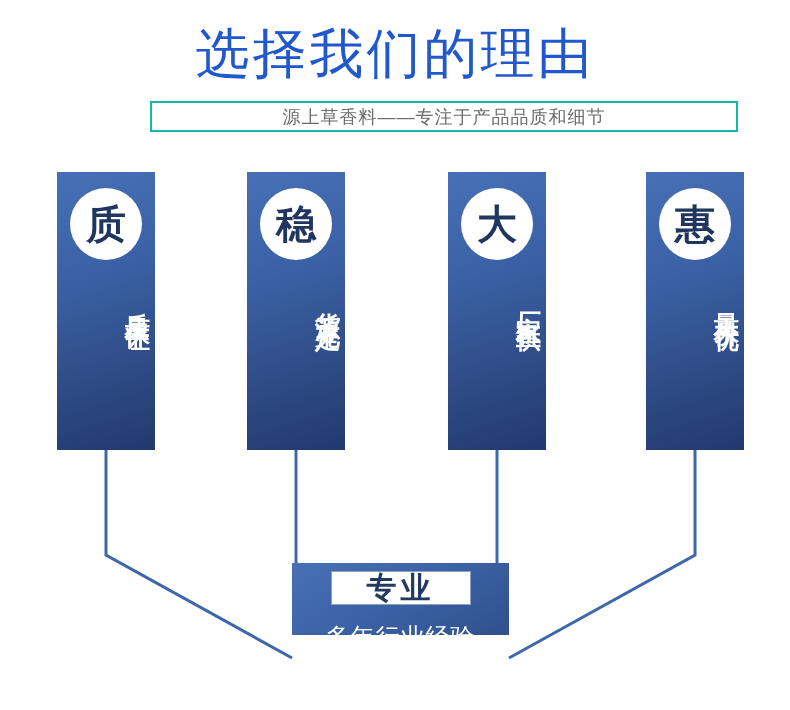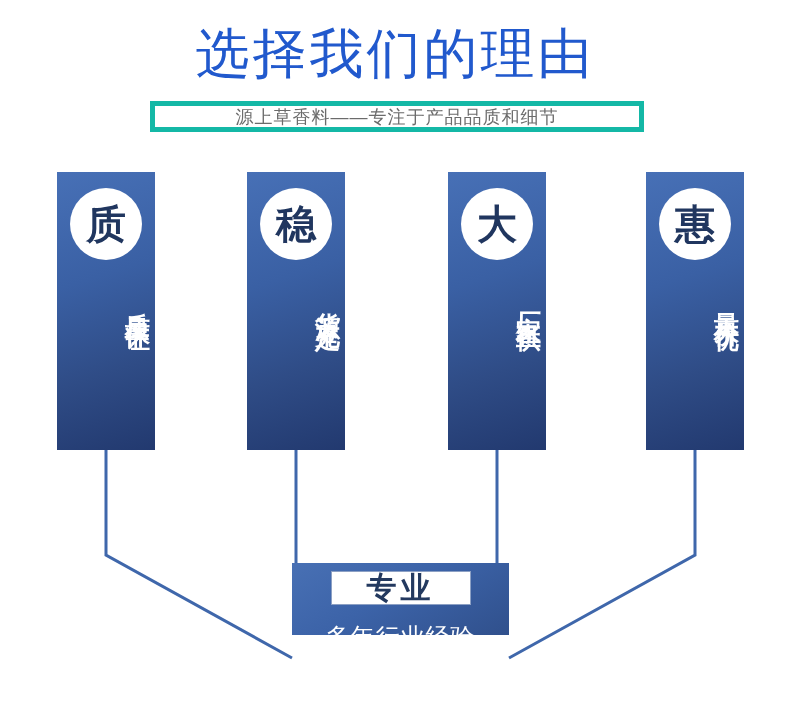--- a/index.html
+++ b/index.html
@@ -29,23 +29,23 @@
     line-height: 62px;
     font-weight: normal;
     letter-spacing: 3px;
     color: #2159cd;
     white-space: nowrap;
   }
   .subtitle-box {
     position: absolute;
     left: 150px;
     top: 101px;
-    width: 494px;
+    width: 588px;
     height: 31px;
-    border: 5px solid #14b8a6;
+    border: 2px solid #14b8a6;
     box-sizing: border-box;
     display: flex;
     align-items: center;
     justify-content: center;
   }
   .subtitle-text {
     font-size: 18px;
     line-height: 20px;
     color: #6b6b6b;
     letter-spacing: 1px;

